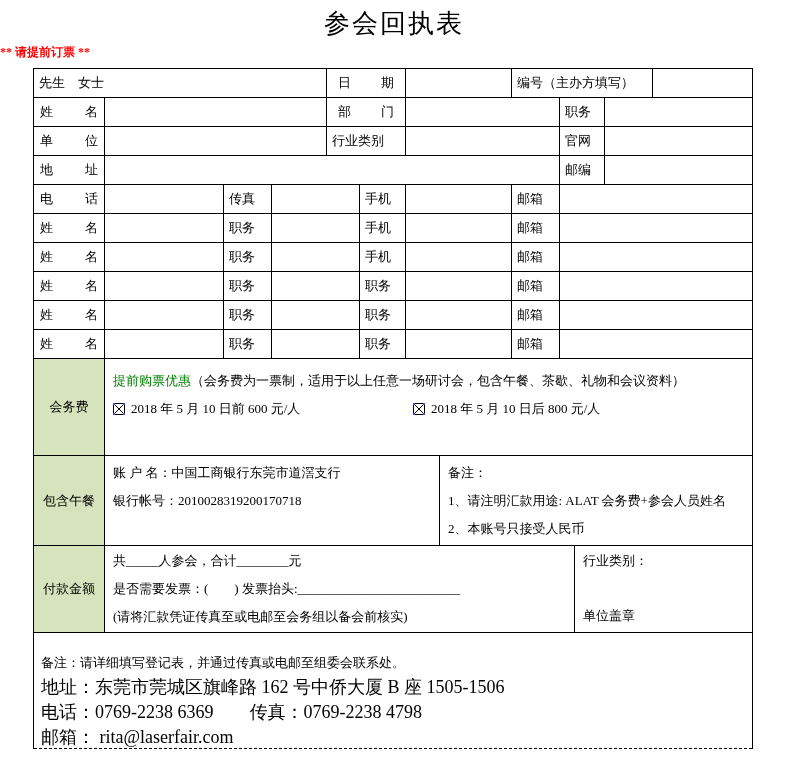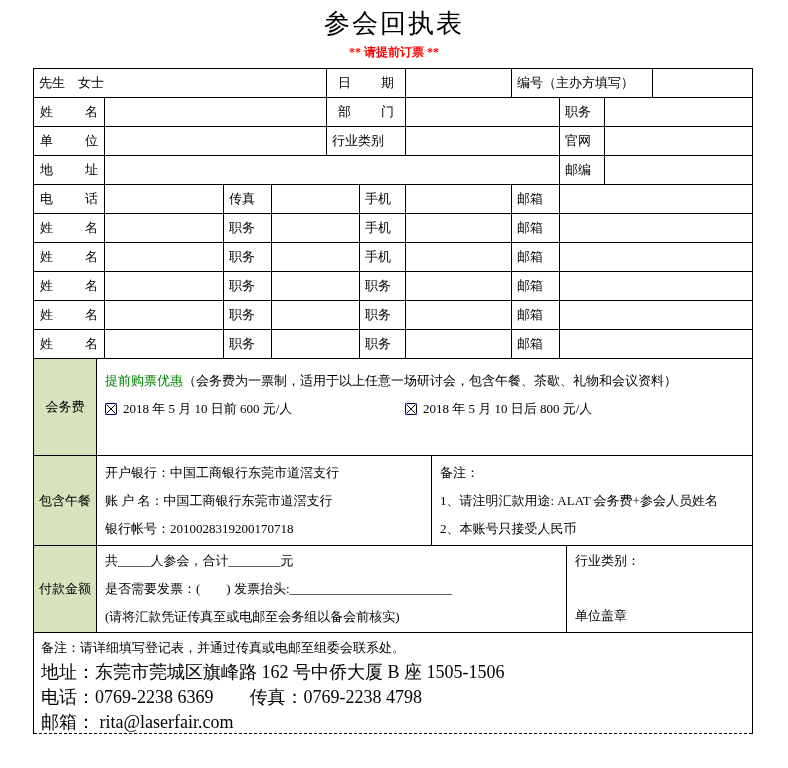--- a/index.html
+++ b/index.html
@@ -7,44 +7,44 @@
   .page {
     position:relative; width:788px; height:768px; background:#fff;
     font-family:"Liberation Serif","DejaVu Serif",serif; color:#000;
   }
   .doc-title {
     position:absolute; top:6px; left:0; width:100%;
     text-align:center; font-size:26px; font-weight:normal; letter-spacing:2px;
   }
   .doc-subtitle {
     position:absolute; top:44px; left:0; width:100%;
-    text-align:center; font-size:12px; font-weight:bold; color:#ff0000;
+    text-align:left; font-size:12px; font-weight:bold; color:#ff0000;
   }
   .tbl {
     position:absolute; left:33px; top:68px; width:720px;
     border:1px solid #000; border-bottom:none; background:#fff;
   }
   .row { display:flex; border-bottom:1px solid #000; height:29px; }
   .row.h97 { height:97px; }
   .row.h90 { height:90px; }
   .row.h87 { height:87px; }
-  .row.h101 { height:101px; }
+  .row.h101 { height:101px;margin-top:15px; }
   .row.dashed { border-bottom:1px dashed #000; }
   .cell {
     display:flex; align-items:center; border-right:1px solid #000;
     font-size:13px; padding:0 5px; overflow:hidden; white-space:nowrap;
   }
   .row .cell:last-child { border-right:none; }
   .cell.input { padding:0; }
   .cell.dist { justify-content:space-between; }
   .sec-label {
     background:#d6e3bc; justify-content:center; align-items:center;
     font-size:13px;
   }
-  .w71{width:63px;} .w647{width:647px;} .w335{width:335px;} .w312{width:312px;}
+  .w71{width:71px;} .w647{width:647px;} .w335{width:335px;} .w312{width:312px;}
   .w470{width:470px;} .w177{width:177px;}
   .vcell { flex-direction:column; align-items:flex-start; justify-content:flex-start; }
   .fee-cell { padding:8px 0 0 8px; }
   .fee-cell .fline { line-height:28px; display:flex; align-items:center;font-family:Liberation Serif, serif; }
   .green-text { color:#008000; }
   .opt1box { display:inline-flex; align-items:center; width:300px; }
   .opt3box { display:inline-flex; align-items:center; width:114px; }
   .chk { display:inline-flex; margin-right:6px; position:relative; top:0px; }
   .remit-cell { padding:3px 0 0 8px; }
   .remit-cell div { line-height:28px; }
@@ -227,21 +227,20 @@
               </span>
             <span>2018 年 5 月 10 日后 800 元/人</span>
           </span>
         </div>
       </div>
     </div>
 
     <div class="row h90">
       <div class="cell sec-label w71">包含午餐</div>
       <div class="cell vcell remit-cell w335">
-        <div>开户银行：中国工商银行东莞市道滘支行</div>
         <div>账 户 名：中国工商银行东莞市道滘支行</div>
         <div>银行帐号：2010028319200170718</div>
       </div>
       <div class="cell vcell remit-cell w312">
         <div>备注：</div>
         <div>1、请注明汇款用途: ALAT 会务费+参会人员姓名</div>
         <div>2、本账号只接受人民币</div>
       </div>
     </div>
 

